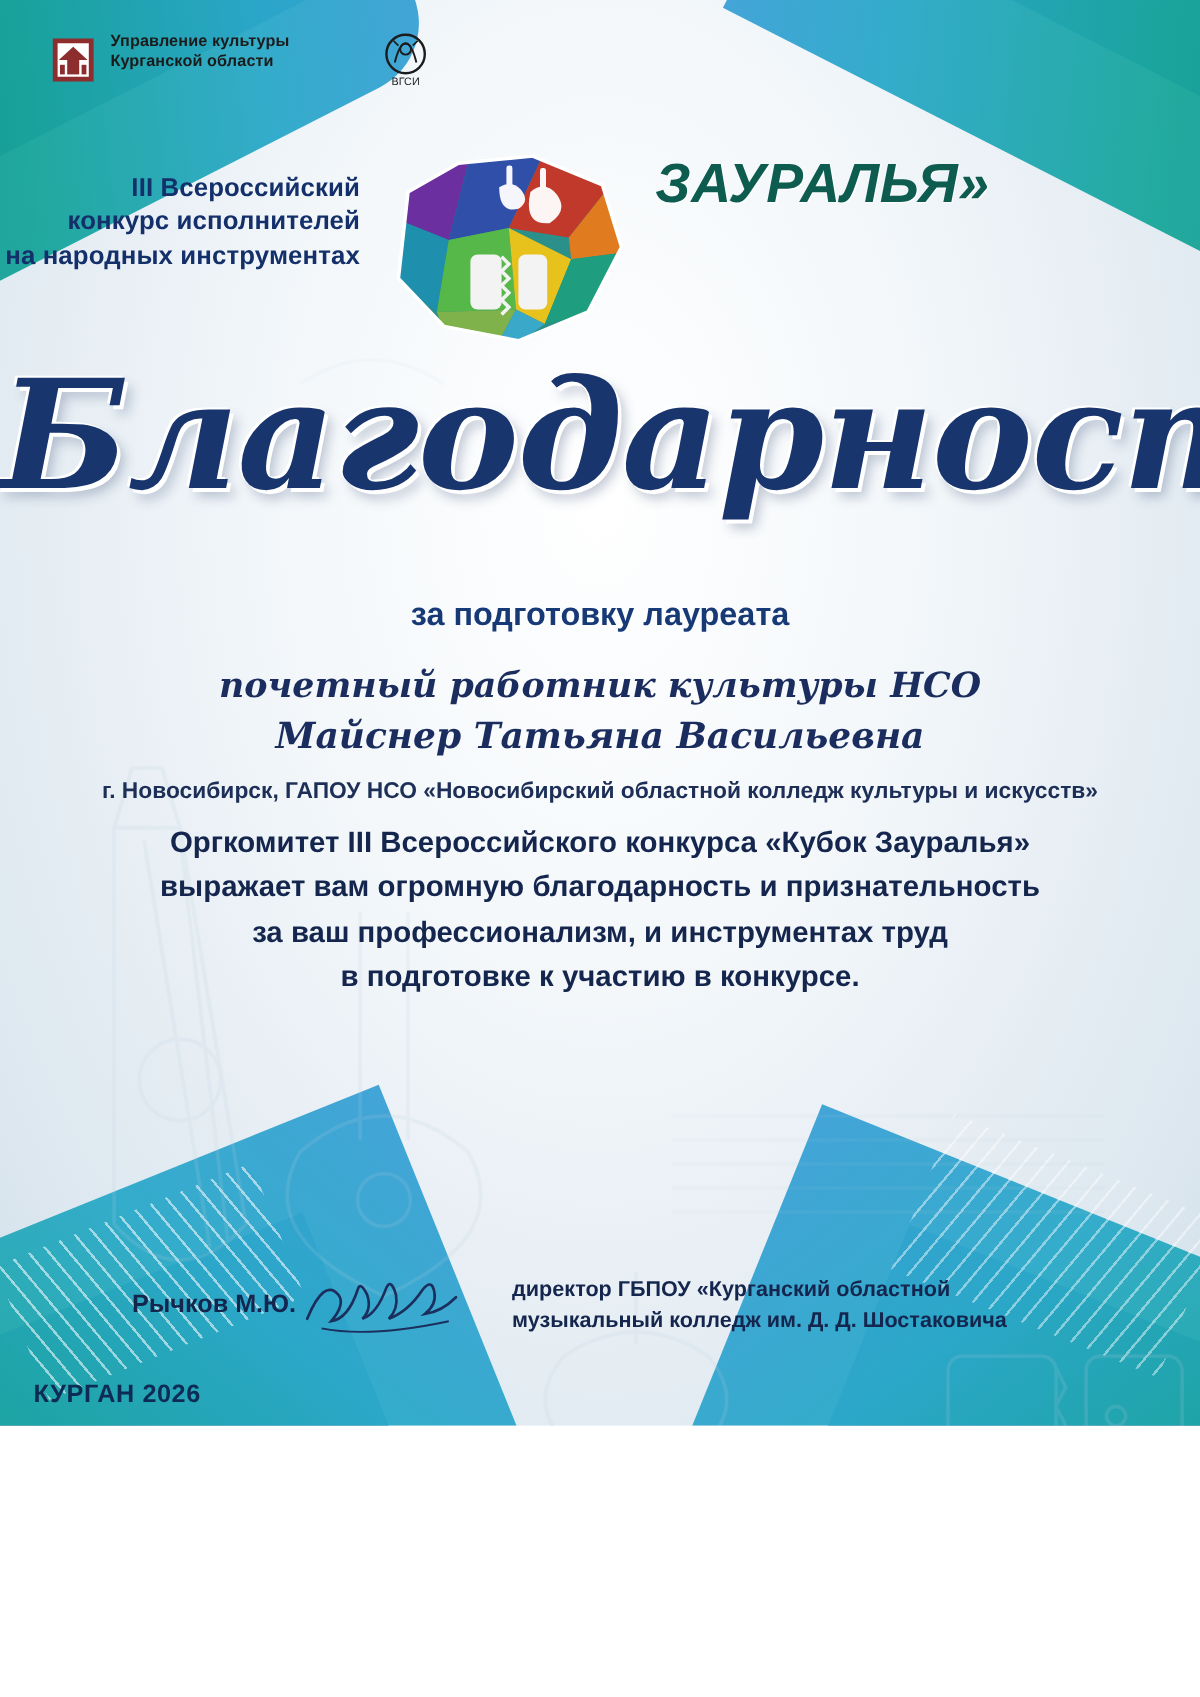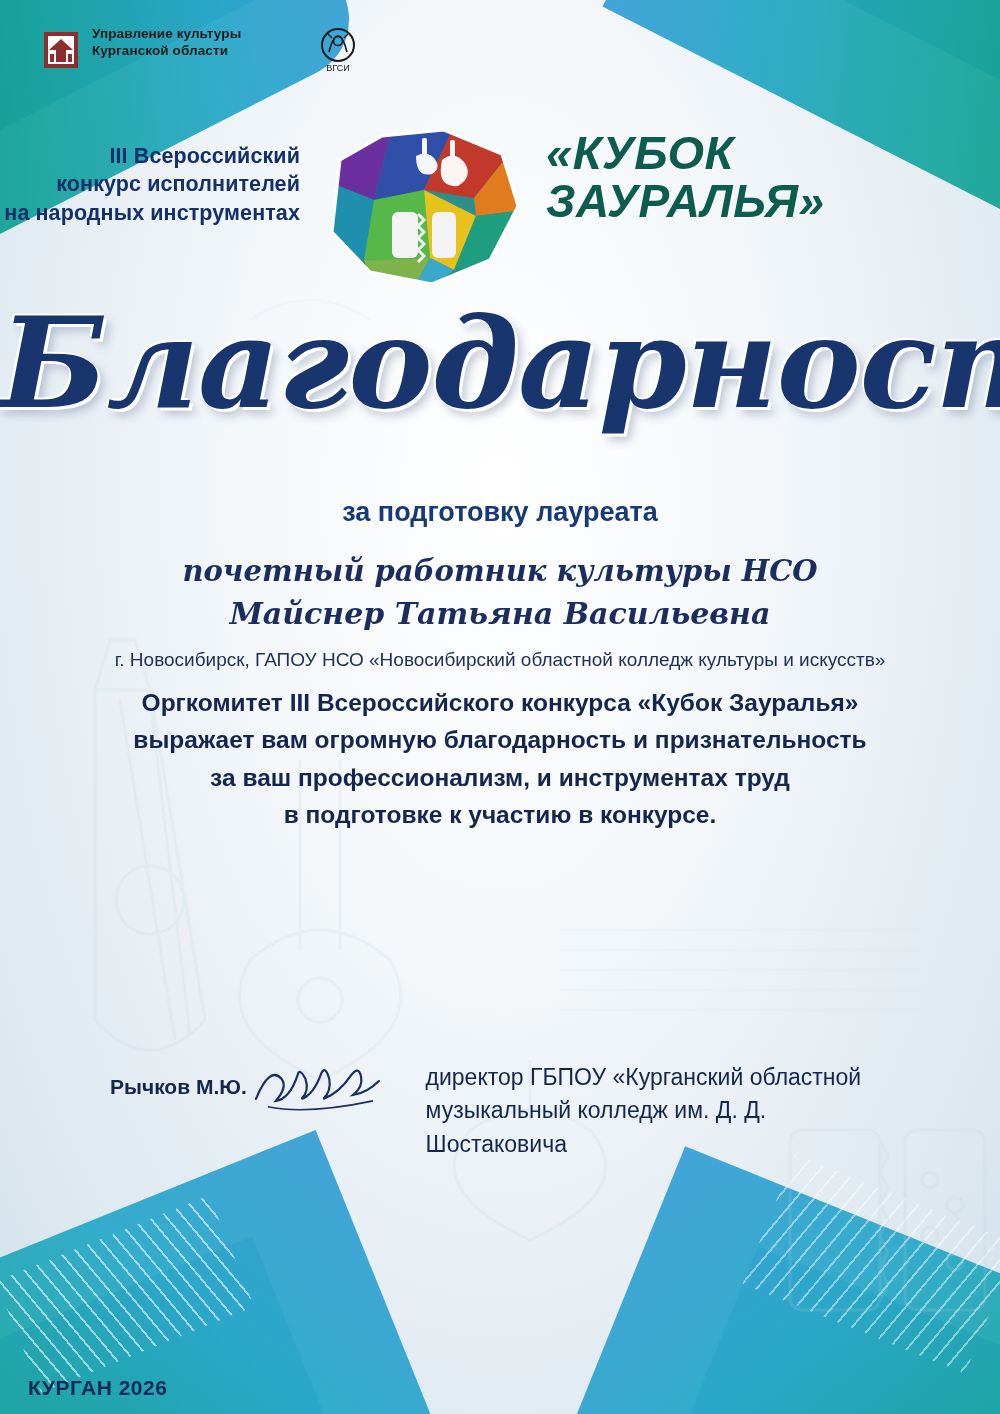--- a/index.html
+++ b/index.html
@@ -6,21 +6,21 @@
   body{
     width:1000px;height:1414px;
     font-family:"Liberation Sans", sans-serif;
     background:#ffffff;
     overflow:hidden;
   }
 
   
   .certificate{
     position:relative;
-    width:1000px;height:1414px;
+    width:1000px;height:1188px;
     background:
       radial-gradient(ellipse at 50% 35%, #ffffff 0%, #f3f7fa 38%, #e7eef4 62%, #dde8f0 82%, #d3e0ea 100%);
     overflow:hidden;
   }
 
   
   .corner{position:absolute;pointer-events:none;}
   .corner-tl{
     top:-120px;left:-190px;width:520px;height:300px;
     background:linear-gradient(110deg,#0e8f86 0%,#17a59a 40%,#2aa8c9 75%,#3aa0d6 100%);
@@ -151,38 +151,38 @@
   .subtitle{
     font-size:27px;font-weight:700;color:#173a77;margin-bottom:22px;
   }
   .recipient{
     font-family:"DejaVu Serif", serif;
     font-style:italic;font-weight:700;
     font-size:30px;color:#1a2d5e;line-height:1.45;
   }
   .recipient.second{font-size:29px;}
   .org{
-    font-size:19px;color:#1d2f57;margin-top:13px;font-weight:400;
+    font-size:19px;color:#1d2f57;margin-top:13px;font-weight:700;
   }
   .para{
     font-size:24.5px;line-height:1.45;color:#14264d;font-weight:600;margin-top:14px;
   }
   .para div{margin-top:2px;}
 
   
   .signature{
     position:absolute;top:1055px;left:110px;right:90px;z-index:6;
     display:flex;align-items:flex-start;gap:1px;
   }
   .sign-name{
     font-size:21px;font-weight:700;color:#14264d;padding-top:20px;white-space:nowrap;
   }
   .sign-mark{width:150px;height:62px;}
   .sign-role{
-    font-size:23px;font-weight:400;color:#14264d;line-height:1.45;margin-left:28px;
+    font-size:18px;font-weight:700;color:#14264d;line-height:1.45;margin-left:28px;
     white-space:pre-line;padding-top:6px;
   }
 
   
   .footer-city{
     position:absolute;left:28px;bottom:14px;z-index:7;
     font-size:21px;font-weight:700;color:#0d2b55;letter-spacing:.5px;
   }
 </style>
 </head>
@@ -294,21 +294,20 @@
           <circle cx="136" cy="104" r="3"></circle>
             <circle cx="145" cy="112" r="3"></circle>
           <circle cx="136" cy="120" r="3"></circle>
             <circle cx="145" cy="128" r="3"></circle>
         </g>
       </g>
       <path d="M36 40 L78 16 L140 10 L198 34 L214 86 L186 140 L128 164 L66 152 L28 112 Z" fill="none" stroke="#ffffff" stroke-width="3"></path>
     </svg>
 
     <div class="contest-right">
-      <div class="cup-line">«КУБОК</div>
       <div class="cup-line second">ЗАУРАЛЬЯ»</div>
     </div>
   </div>
 
   <div class="heading">
     <span class="heading-word">Благодарность</span>
   </div>
 
   <div class="body-text">
     <div class="subtitle">за подготовку лауреата</div>

